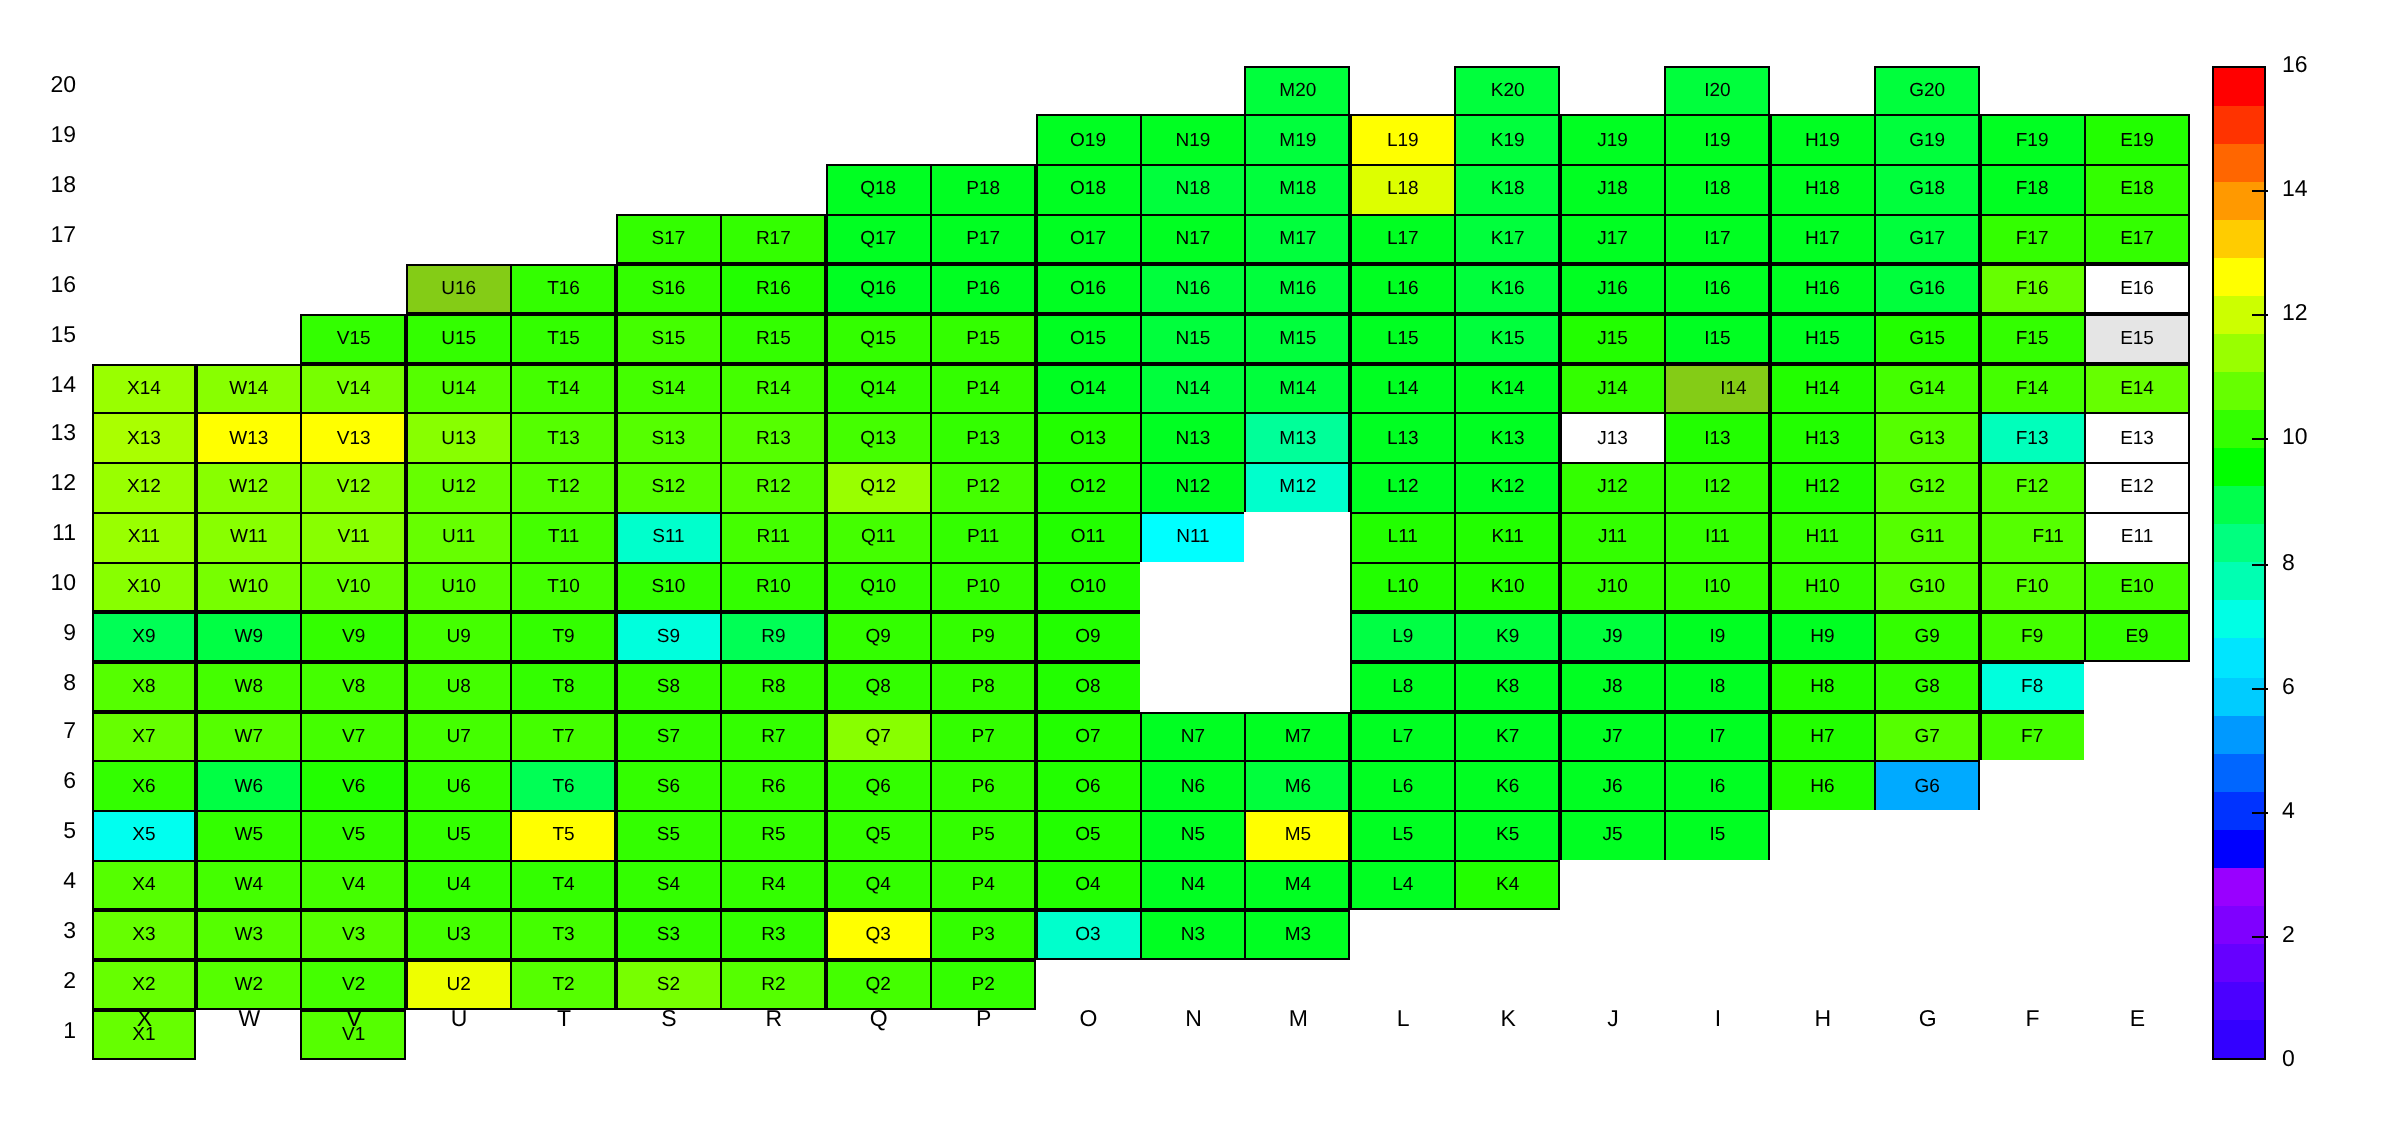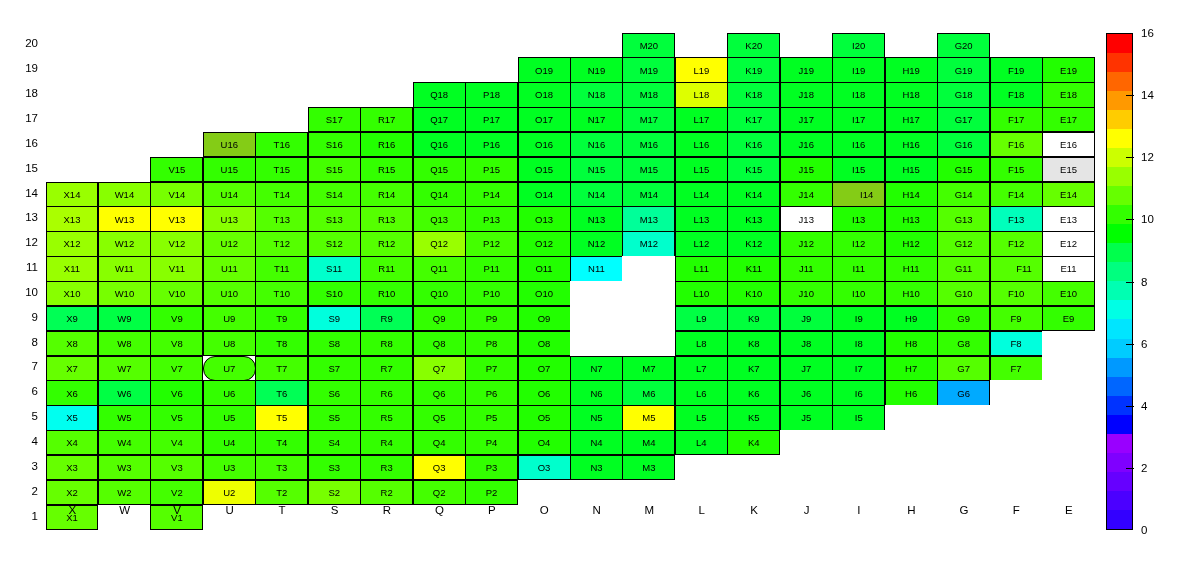--- a/index.html
+++ b/index.html
@@ -319,21 +319,21 @@
         <div class="cell" title="K8 = 9.6" style="background: rgb(0, 255, 34);">K8</div>
         <div class="cell" title="J8 = 9.7" style="background: rgb(0, 255, 34);">J8</div>
         <div class="cell" title="I8 = 9.7" style="background: rgb(0, 255, 34);">I8</div>
         <div class="cell" title="H8 = 9.8" style="background: rgb(34, 255, 0);">H8</div>
         <div class="cell" title="G8 = 9.9" style="background: rgb(51, 255, 0);">G8</div>
         <div class="cell" title="F8 = 8.2" style="background: rgb(0, 255, 221);">F8</div>
         <div class="cell empty"></div>
         <div class="cell" title="X7 = 10.2" style="background: rgb(102, 255, 0);">X7</div>
         <div class="cell" title="W7 = 10.1" style="background: rgb(85, 255, 0);">W7</div>
         <div class="cell" title="V7 = 10" style="background: rgb(68, 255, 0);">V7</div>
-        <div class="cell" title="U7 = 10" style="background: rgb(68, 255, 0); border-radius: 12px;">U7</div>
+        <div class="cell" title="U7 = 10" style="background: rgb(68, 255, 0);">U7</div>
         <div class="cell" title="T7 = 10" style="background: rgb(68, 255, 0);">T7</div>
         <div class="cell" title="S7 = 9.9" style="background: rgb(51, 255, 0);">S7</div>
         <div class="cell" title="R7 = 9.9" style="background: rgb(51, 255, 0);">R7</div>
         <div class="cell" title="Q7 = 10.5" style="background: rgb(136, 255, 0);">Q7</div>
         <div class="cell" title="P7 = 9.9" style="background: rgb(51, 255, 0);">P7</div>
         <div class="cell" title="O7 = 9.8" style="background: rgb(34, 255, 0);">O7</div>
         <div class="cell" title="N7 = 9.7" style="background: rgb(0, 255, 34);">N7</div>
         <div class="cell" title="M7 = 9.6" style="background: rgb(0, 255, 34);">M7</div>
         <div class="cell" title="L7 = 9.6" style="background: rgb(0, 255, 34);">L7</div>
         <div class="cell" title="K7 = 9.6" style="background: rgb(0, 255, 34);">K7</div>

